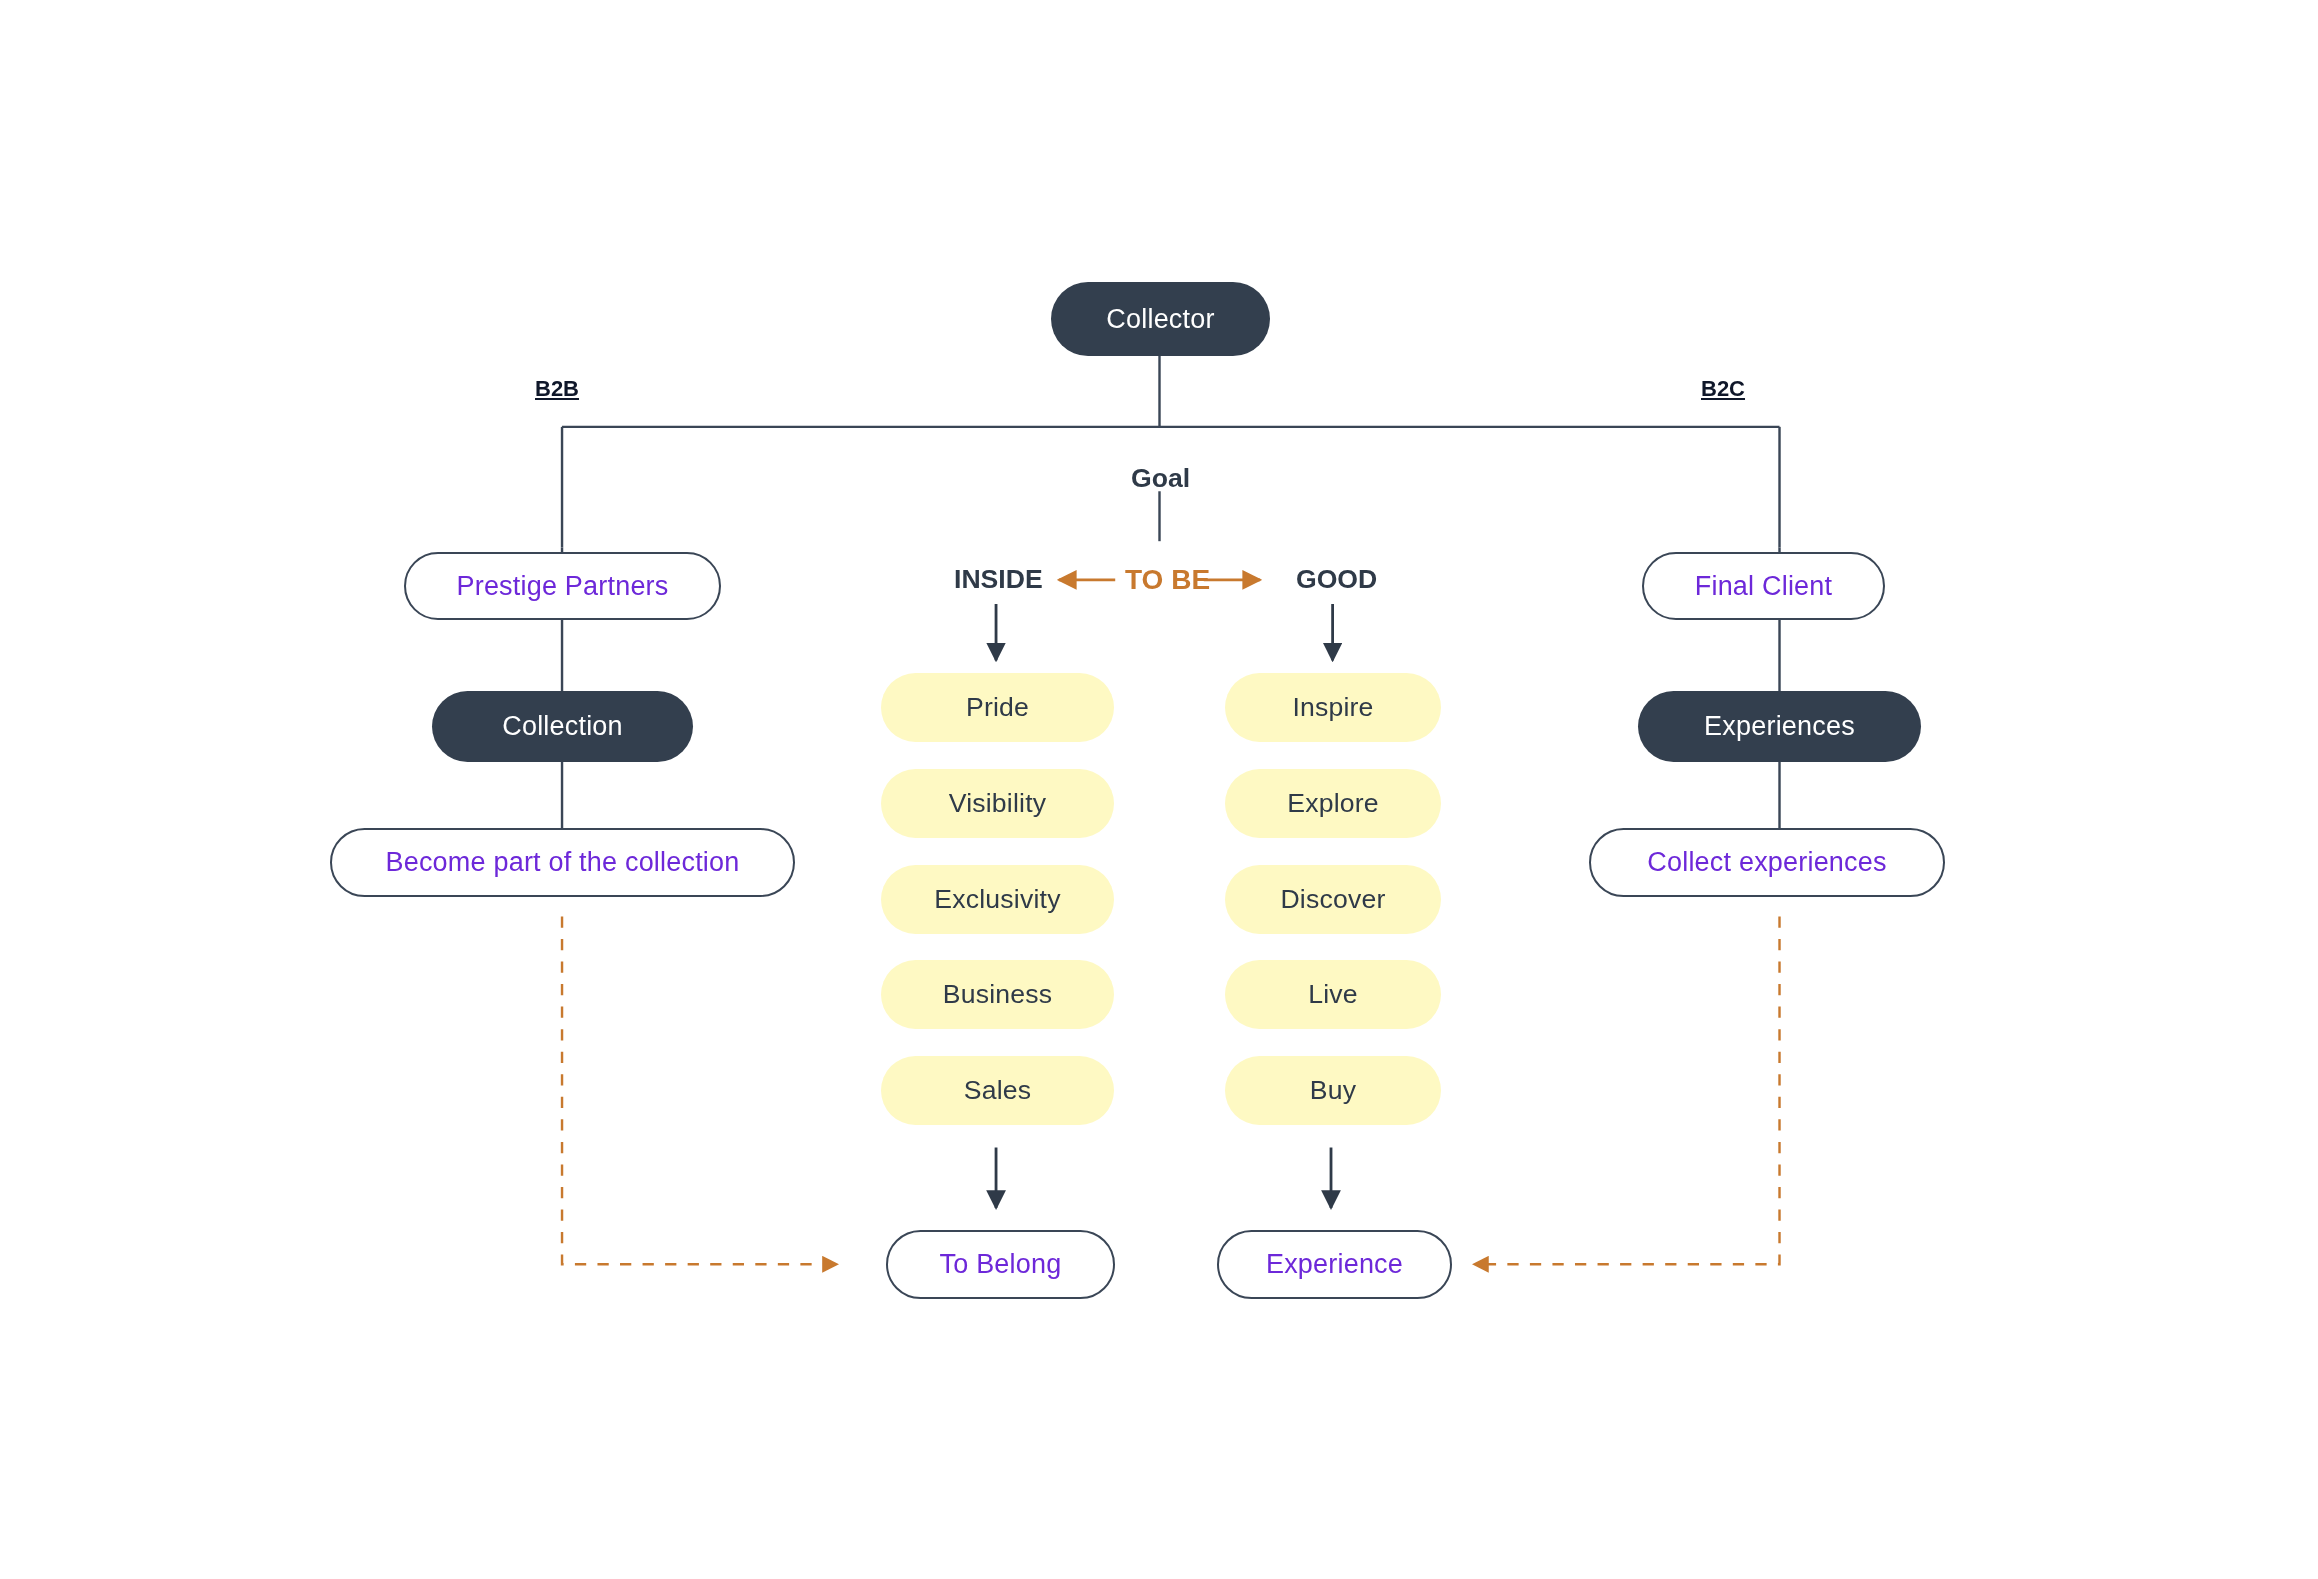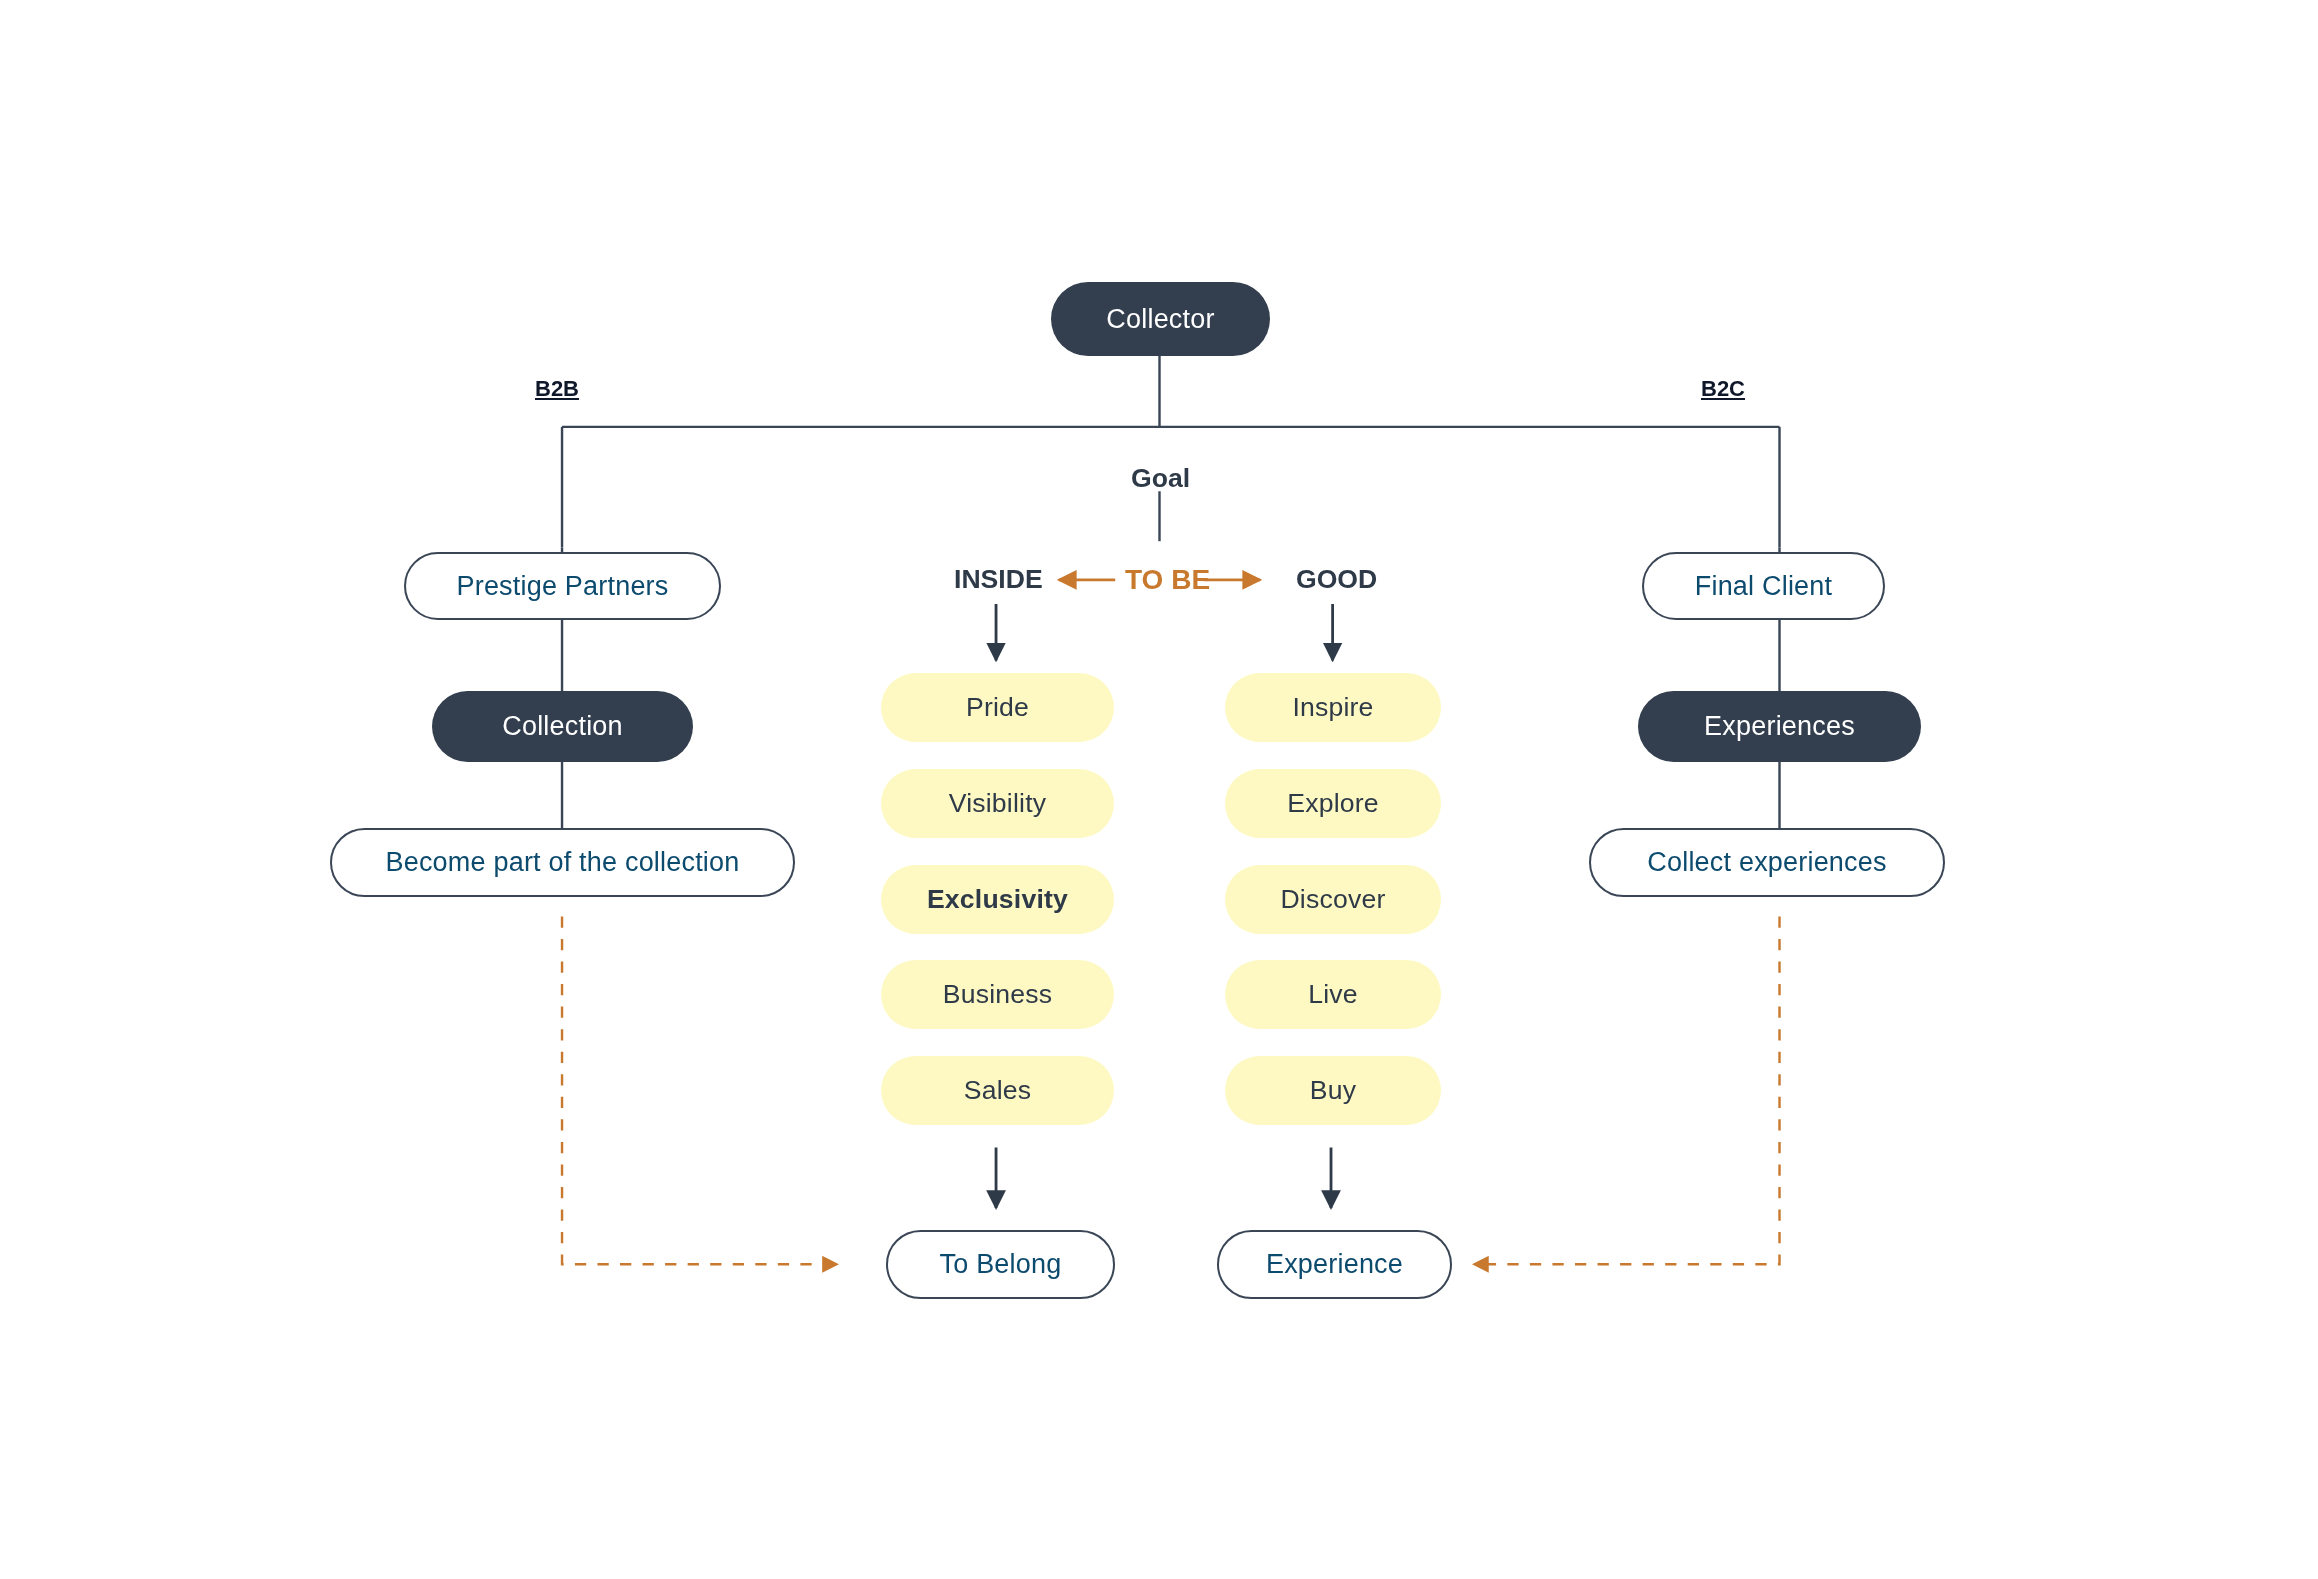--- a/index.html
+++ b/index.html
@@ -17,21 +17,21 @@
     display:flex;align-items:center;justify-content:center;
     box-sizing:border-box;
     text-align:left;
     white-space:nowrap;
     line-height:1;
   }
   .node-outline{
     background:#ffffff;
     border:2px solid #3a4656;
     border-radius:804px;
-    color:#0c4a6e;
+    color:#6d28d9;
     font-size:27px;
     letter-spacing:0.2px;
   }
   .node-dark{
     background:#333f4e;
     border:none;
     border-radius:804px;
     color:#ffffff;
     font-size:27px;
     letter-spacing:0.2px;
@@ -158,21 +158,21 @@
   <div class="node node-outline" style="left:1589px;top:828px;width:356px;height:69px;">
     <span>Collect experiences</span>
   </div>
 
   <div class="node node-beige" style="left:881px;top:673px;width:233px;height:69px;">
     <span>Pride</span>
   </div>
   <div class="node node-beige" style="left:881px;top:769px;width:233px;height:69px;">
     <span>Visibility</span>
   </div>
-  <div class="node node-beige" style="left:881px;top:865px;width:233px;height:69px;font-weight:bold;">
+  <div class="node node-beige" style="left:881px;top:865px;width:233px;height:69px;">
     <span>Exclusivity</span>
   </div>
   <div class="node node-beige" style="left:881px;top:960px;width:233px;height:69px;">
     <span>Business</span>
   </div>
   <div class="node node-beige" style="left:881px;top:1056px;width:233px;height:69px;">
     <span>Sales</span>
   </div>
 
   <div class="node node-beige" style="left:1225px;top:673px;width:216px;height:69px;">

